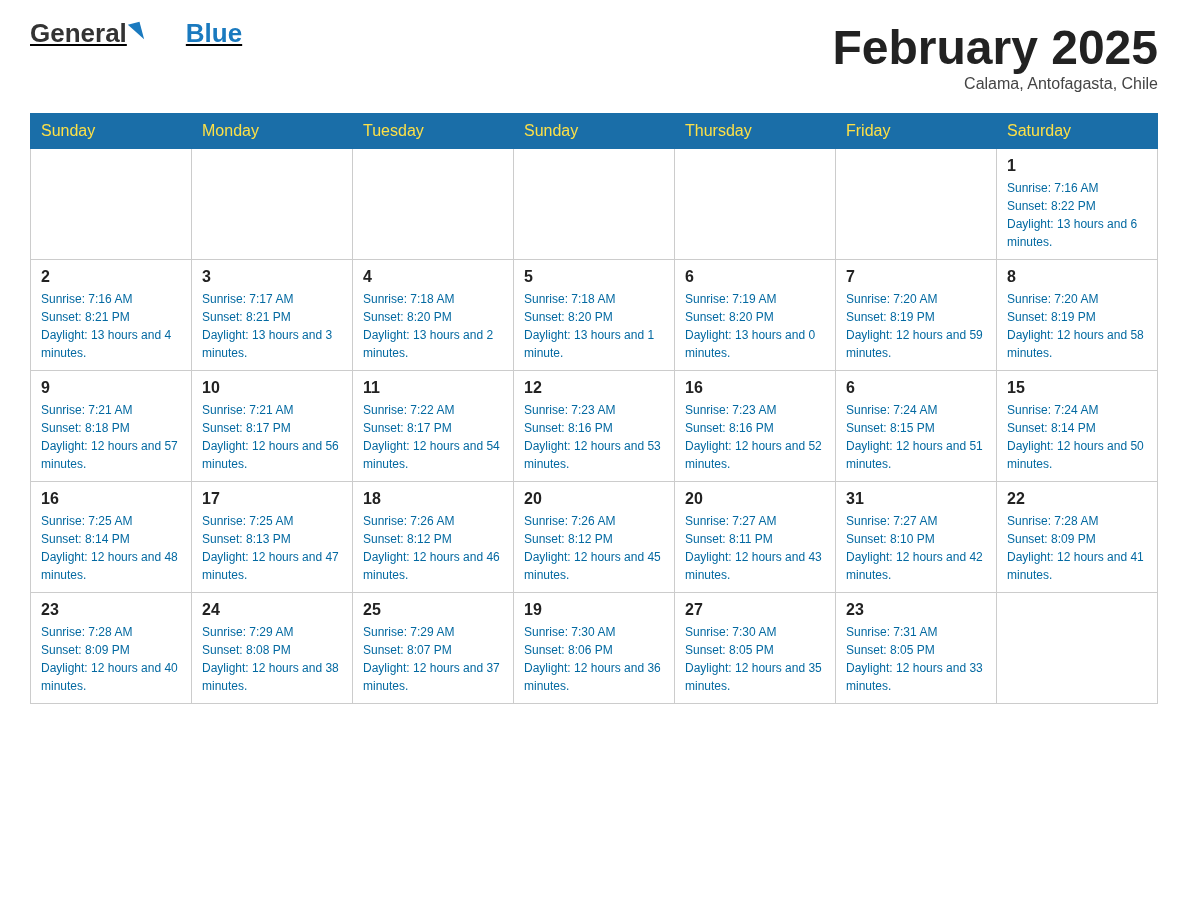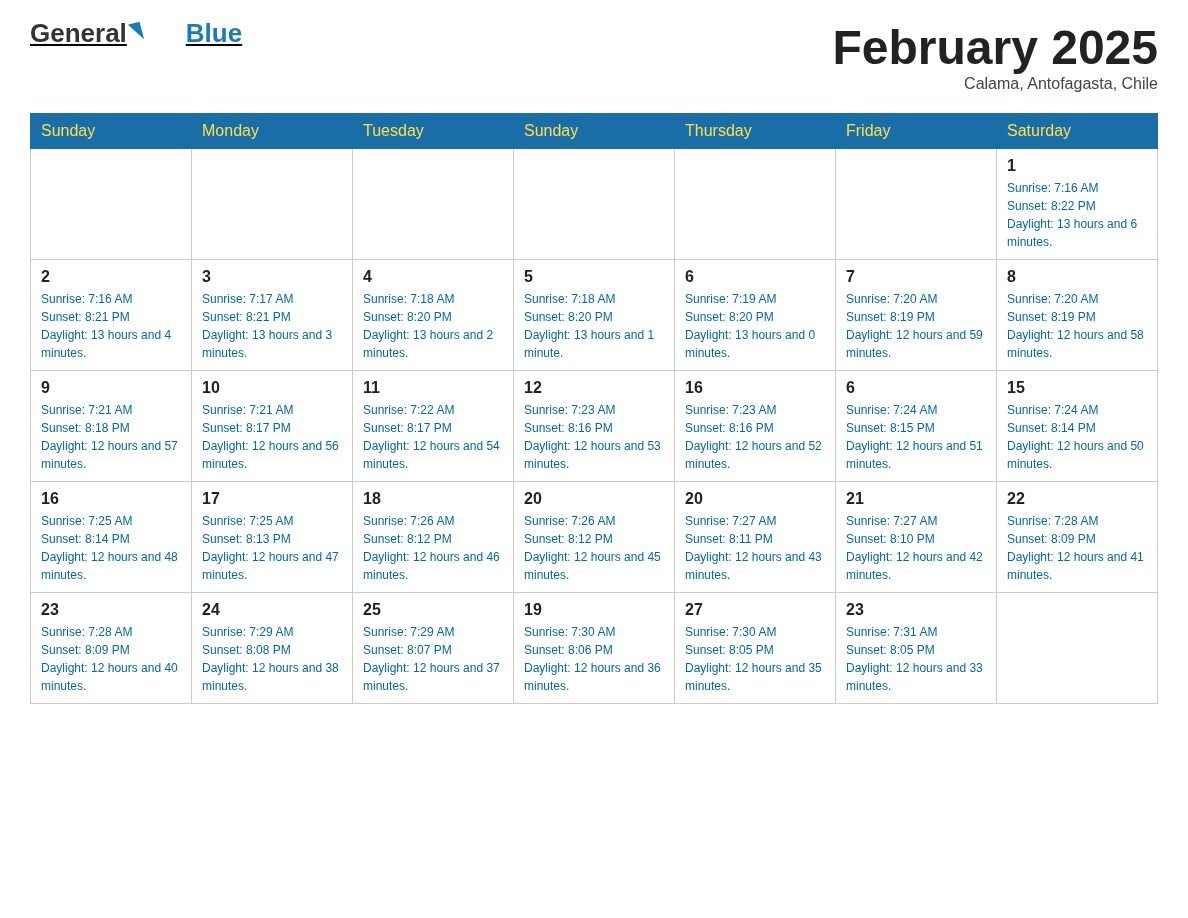--- a/index.html
+++ b/index.html
@@ -222,21 +222,21 @@
         </td>
         <td>
           <span class="day-number">20</span>
           <div class="day-info">Sunrise: 7:26 AM<br>Sunset: 8:12 PM<br>Daylight: 12 hours and 45 minutes.</div>
         </td>
         <td>
           <span class="day-number">20</span>
           <div class="day-info">Sunrise: 7:27 AM<br>Sunset: 8:11 PM<br>Daylight: 12 hours and 43 minutes.</div>
         </td>
         <td>
-          <span class="day-number">21</span>
+          <span class="day-number">31</span>
           <div class="day-info">Sunrise: 7:27 AM<br>Sunset: 8:10 PM<br>Daylight: 12 hours and 42 minutes.</div>
         </td>
         <td>
           <span class="day-number">22</span>
           <div class="day-info">Sunrise: 7:28 AM<br>Sunset: 8:09 PM<br>Daylight: 12 hours and 41 minutes.</div>
         </td>
       </tr>
       <tr>
         <td>
           <span class="day-number">23</span>

